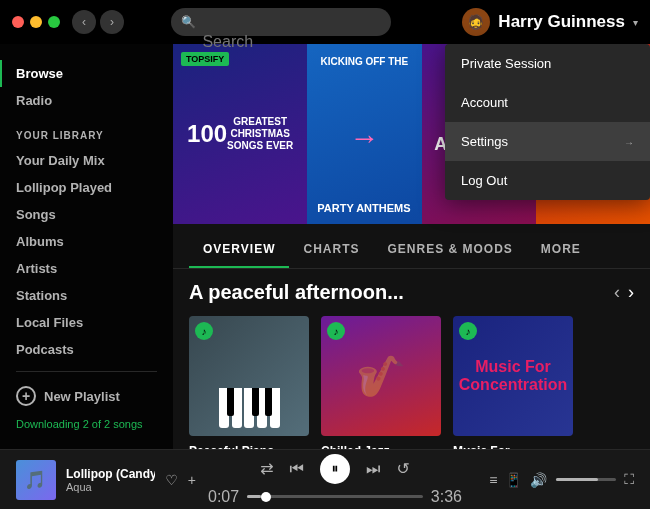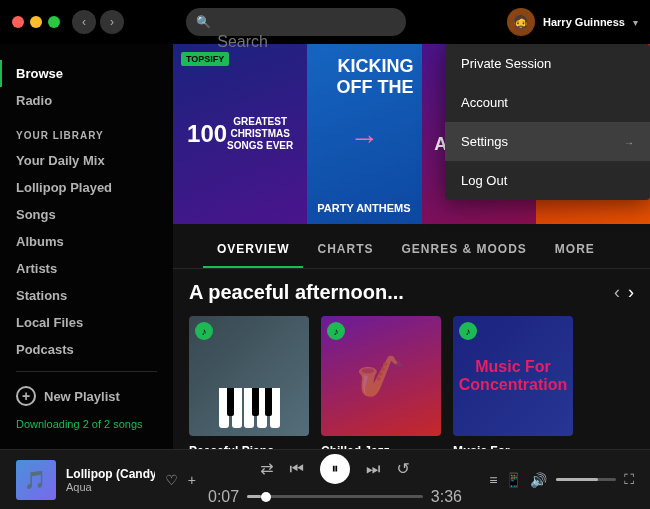--- a/index.html
+++ b/index.html
@@ -87,21 +87,21 @@
       width: 28px;
       height: 28px;
       border-radius: 50%;
       background: #8B4513;
       overflow: hidden;
       display: flex;
       align-items: center;
       justify-content: center;
       font-size: 14px;
     }
-    .user-name { font-size: 11px; font-weight: 600; }
+    .user-name { font-size: 17px; font-weight: 600; }
     .chevron-down { font-size: 10px; color: #aaa; }
 
     
     .main-layout {
       display: flex;
       height: calc(509px - 44px - 60px);
     }
 
     
     .sidebar {
@@ -258,21 +258,21 @@
       font-weight: 900;
       color: #fff;
       padding: 10px;
       text-transform: uppercase;
     }
 
     
     .tabs-row {
       display: flex;
       align-items: center;
-      padding: 0 30px;
+      padding: 0 16px;
       border-bottom: 1px solid #282828;
       margin-top: 8px;
     }
     .tab-item {
       padding: 10px 14px;
       font-size: 12px;
       font-weight: 700;
       color: #b3b3b3;
       cursor: pointer;
       text-transform: uppercase;
@@ -615,21 +615,21 @@
 
   <div class="content">
 
     <div class="hero-banner">
       <div class="hero-card hero-card-1 christmas-card">
         <div class="card-badge">TOPSIFY</div>
         <div class="big-num">100</div>
         <div class="sub-text">GREATEST<br>CHRISTMAS<br>SONGS EVER</div>
       </div>
       <div class="hero-card hero-card-2" style="position:relative;">
-        <div style="position:absolute;top:12px;right:8px;left:0;text-align:right;font-size:18px;font-weight:900;color:#fff;">KICKING OFF THE</div>
+        <div style="position:absolute;top:12px;right:0;left:0;text-align:center;font-size:10px;font-weight:900;color:#fff;">KICKING OFF THE</div>
 
         <div style="position:absolute;top:50%;left:50%;transform:translate(-50%,-50%);font-size:30px;color:#ff69b4;">→</div>
         <div class="card-inner-text">PARTY ANTHEMS</div>
       </div>
       <div class="hero-card hero-card-3 party-card">
         <div class="party-text">PARTY ANTHEMS</div>
       </div>
       <div class="hero-card hero-card-4">
         <div class="last-card-text">YA FILI ANIM</div>
       </div>

